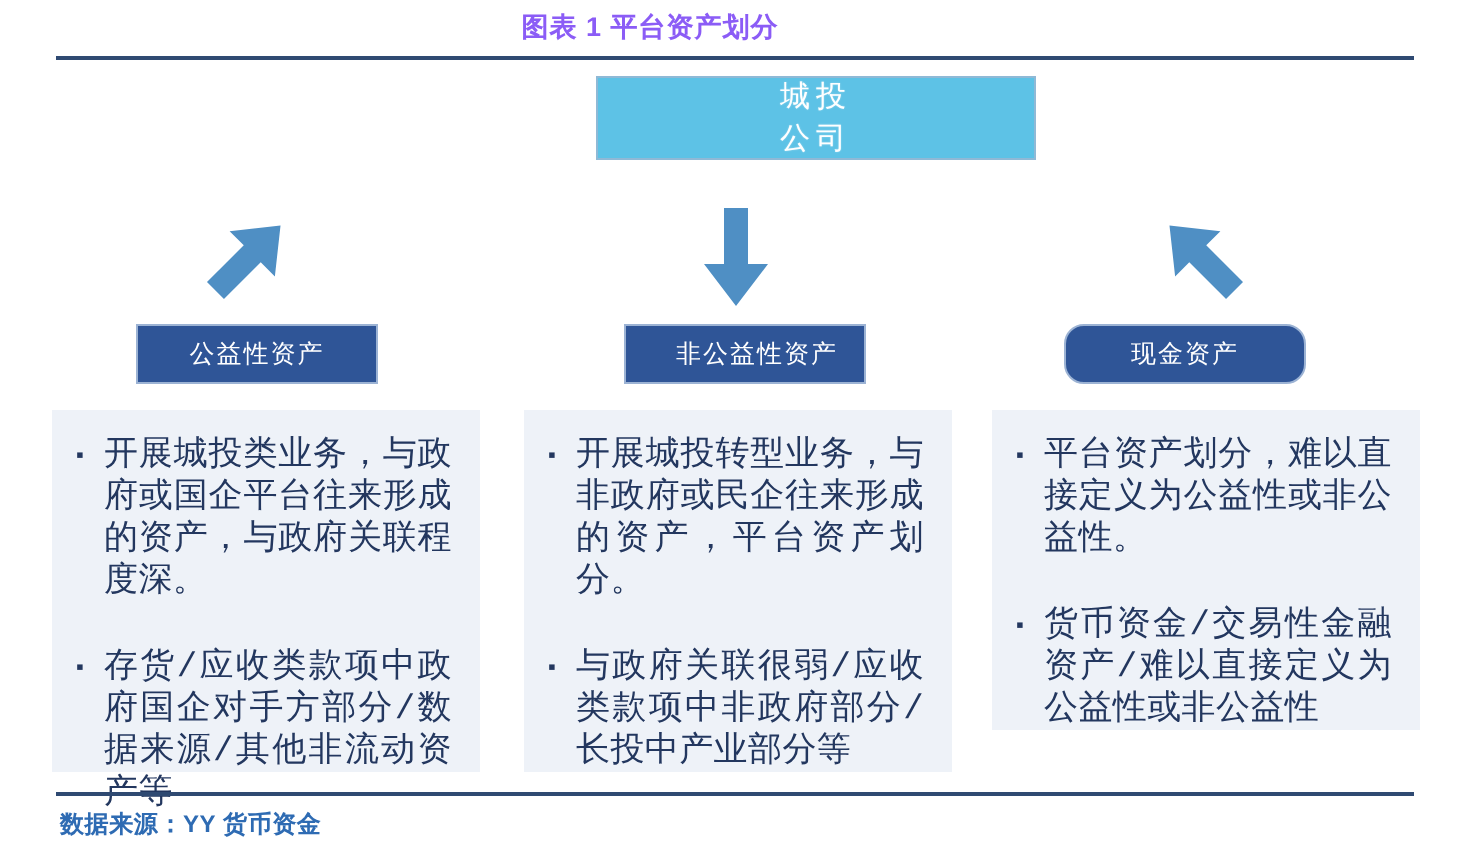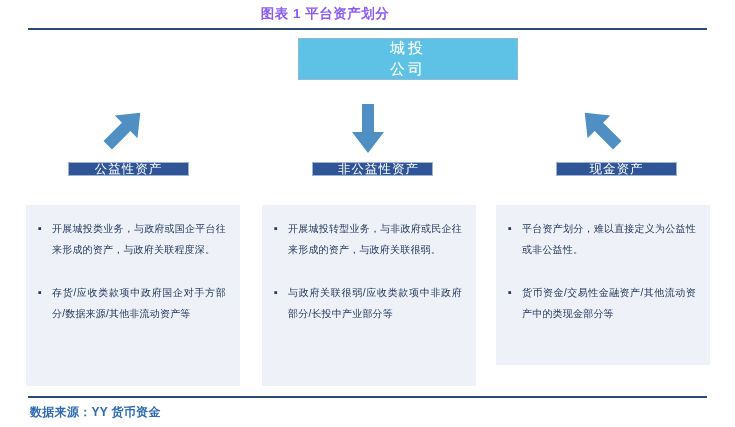--- a/index.html
+++ b/index.html
@@ -71,35 +71,35 @@
   }
   .arrow svg { display: block; }
 
   .arrow-left   { left: 96px;  top: 104px; }
   .arrow-mid    { left: 348px; top: 104px; }
   .arrow-right  { left: 573px; top: 104px; }
 
   
   .branch-head {
     position: absolute;
-    height: 14px;
+    height: 30px;
     background: #2f5597;
     border: 1px solid #9cb3d4;
     color: #ffffff;
     font-size: 12.5px;
     letter-spacing: 1px;
     display: flex;
     align-items: center;
     justify-content: center;
     box-sizing: border-box;
     font-family: "DejaVu Serif", "Liberation Serif", serif;
   }
   .head-1 { left: 68px;  top: 162px; width: 121px; }
   .head-2 { left: 312px; top: 162px; width: 121px; padding-left: 12px; }
-  .head-3 { left: 556px; top: 162px; width: 121px; }
+  .head-3 { left: 532px; top: 162px; width: 121px; border-radius: 10px; }
 
   
   .panel {
     position: absolute;
     top: 205px;
     background: #eef2f8;
     box-sizing: border-box;
     padding: 13px 14px 10px 10px;
   }
   .panel-1 { left: 26px;  width: 214px; height: 181px; }
@@ -116,24 +116,24 @@
     flex: 0 0 auto;
     width: 14px;
     font-size: 11px;
     line-height: 21px;
     color: #23375f;
     text-align: left;
     padding-left: 2px;
   }
   .bullet-text {
     flex: 1 1 auto;
-    font-size: 10px;
+    font-size: 17px;
     line-height: 21px;
     color: #23375f;
-    font-family: Liberation Sans, sans-serif;
+    font-family: Liberation Mono, monospace;
     letter-spacing: 0.2px;
     text-align: justify;
   }
 
   
   .rule-bottom {
     position: absolute;
     left: 28px;
     top: 396px;
     width: 679px;
@@ -195,33 +195,33 @@
   </div>
   <div class="bullet-item">
     <span class="bullet-dot">▪</span>
     <span class="bullet-text">存货/应收类款项中政府国企对手方部分/数据来源/其他非流动资产等</span>
   </div>
 </div>
 
 <div class="panel panel-2">
   <div class="bullet-item">
     <span class="bullet-dot">▪</span>
-    <span class="bullet-text">开展城投转型业务，与非政府或民企往来形成的资产，与政府关联很弱。</span>
+    <span class="bullet-text">开展城投转型业务，与非政府或民企往来形成的资产，平台资产划分。</span>
   </div>
   <div class="bullet-item">
     <span class="bullet-dot">▪</span>
     <span class="bullet-text">与政府关联很弱/应收类款项中非政府部分/长投中产业部分等</span>
   </div>
 </div>
 
 <div class="panel panel-3">
   <div class="bullet-item">
     <span class="bullet-dot">▪</span>
     <span class="bullet-text">平台资产划分，难以直接定义为公益性或非公益性。</span>
   </div>
   <div class="bullet-item">
     <span class="bullet-dot">▪</span>
-    <span class="bullet-text">货币资金/交易性金融资产/其他流动资产中的类现金部分等</span>
+    <span class="bullet-text">货币资金/交易性金融资产/难以直接定义为公益性或非公益性</span>
   </div>
 </div>
 
 <div class="rule-bottom"></div>
 <div class="source-note">数据来源：YY 货币资金</div>
 
 </body></html>

